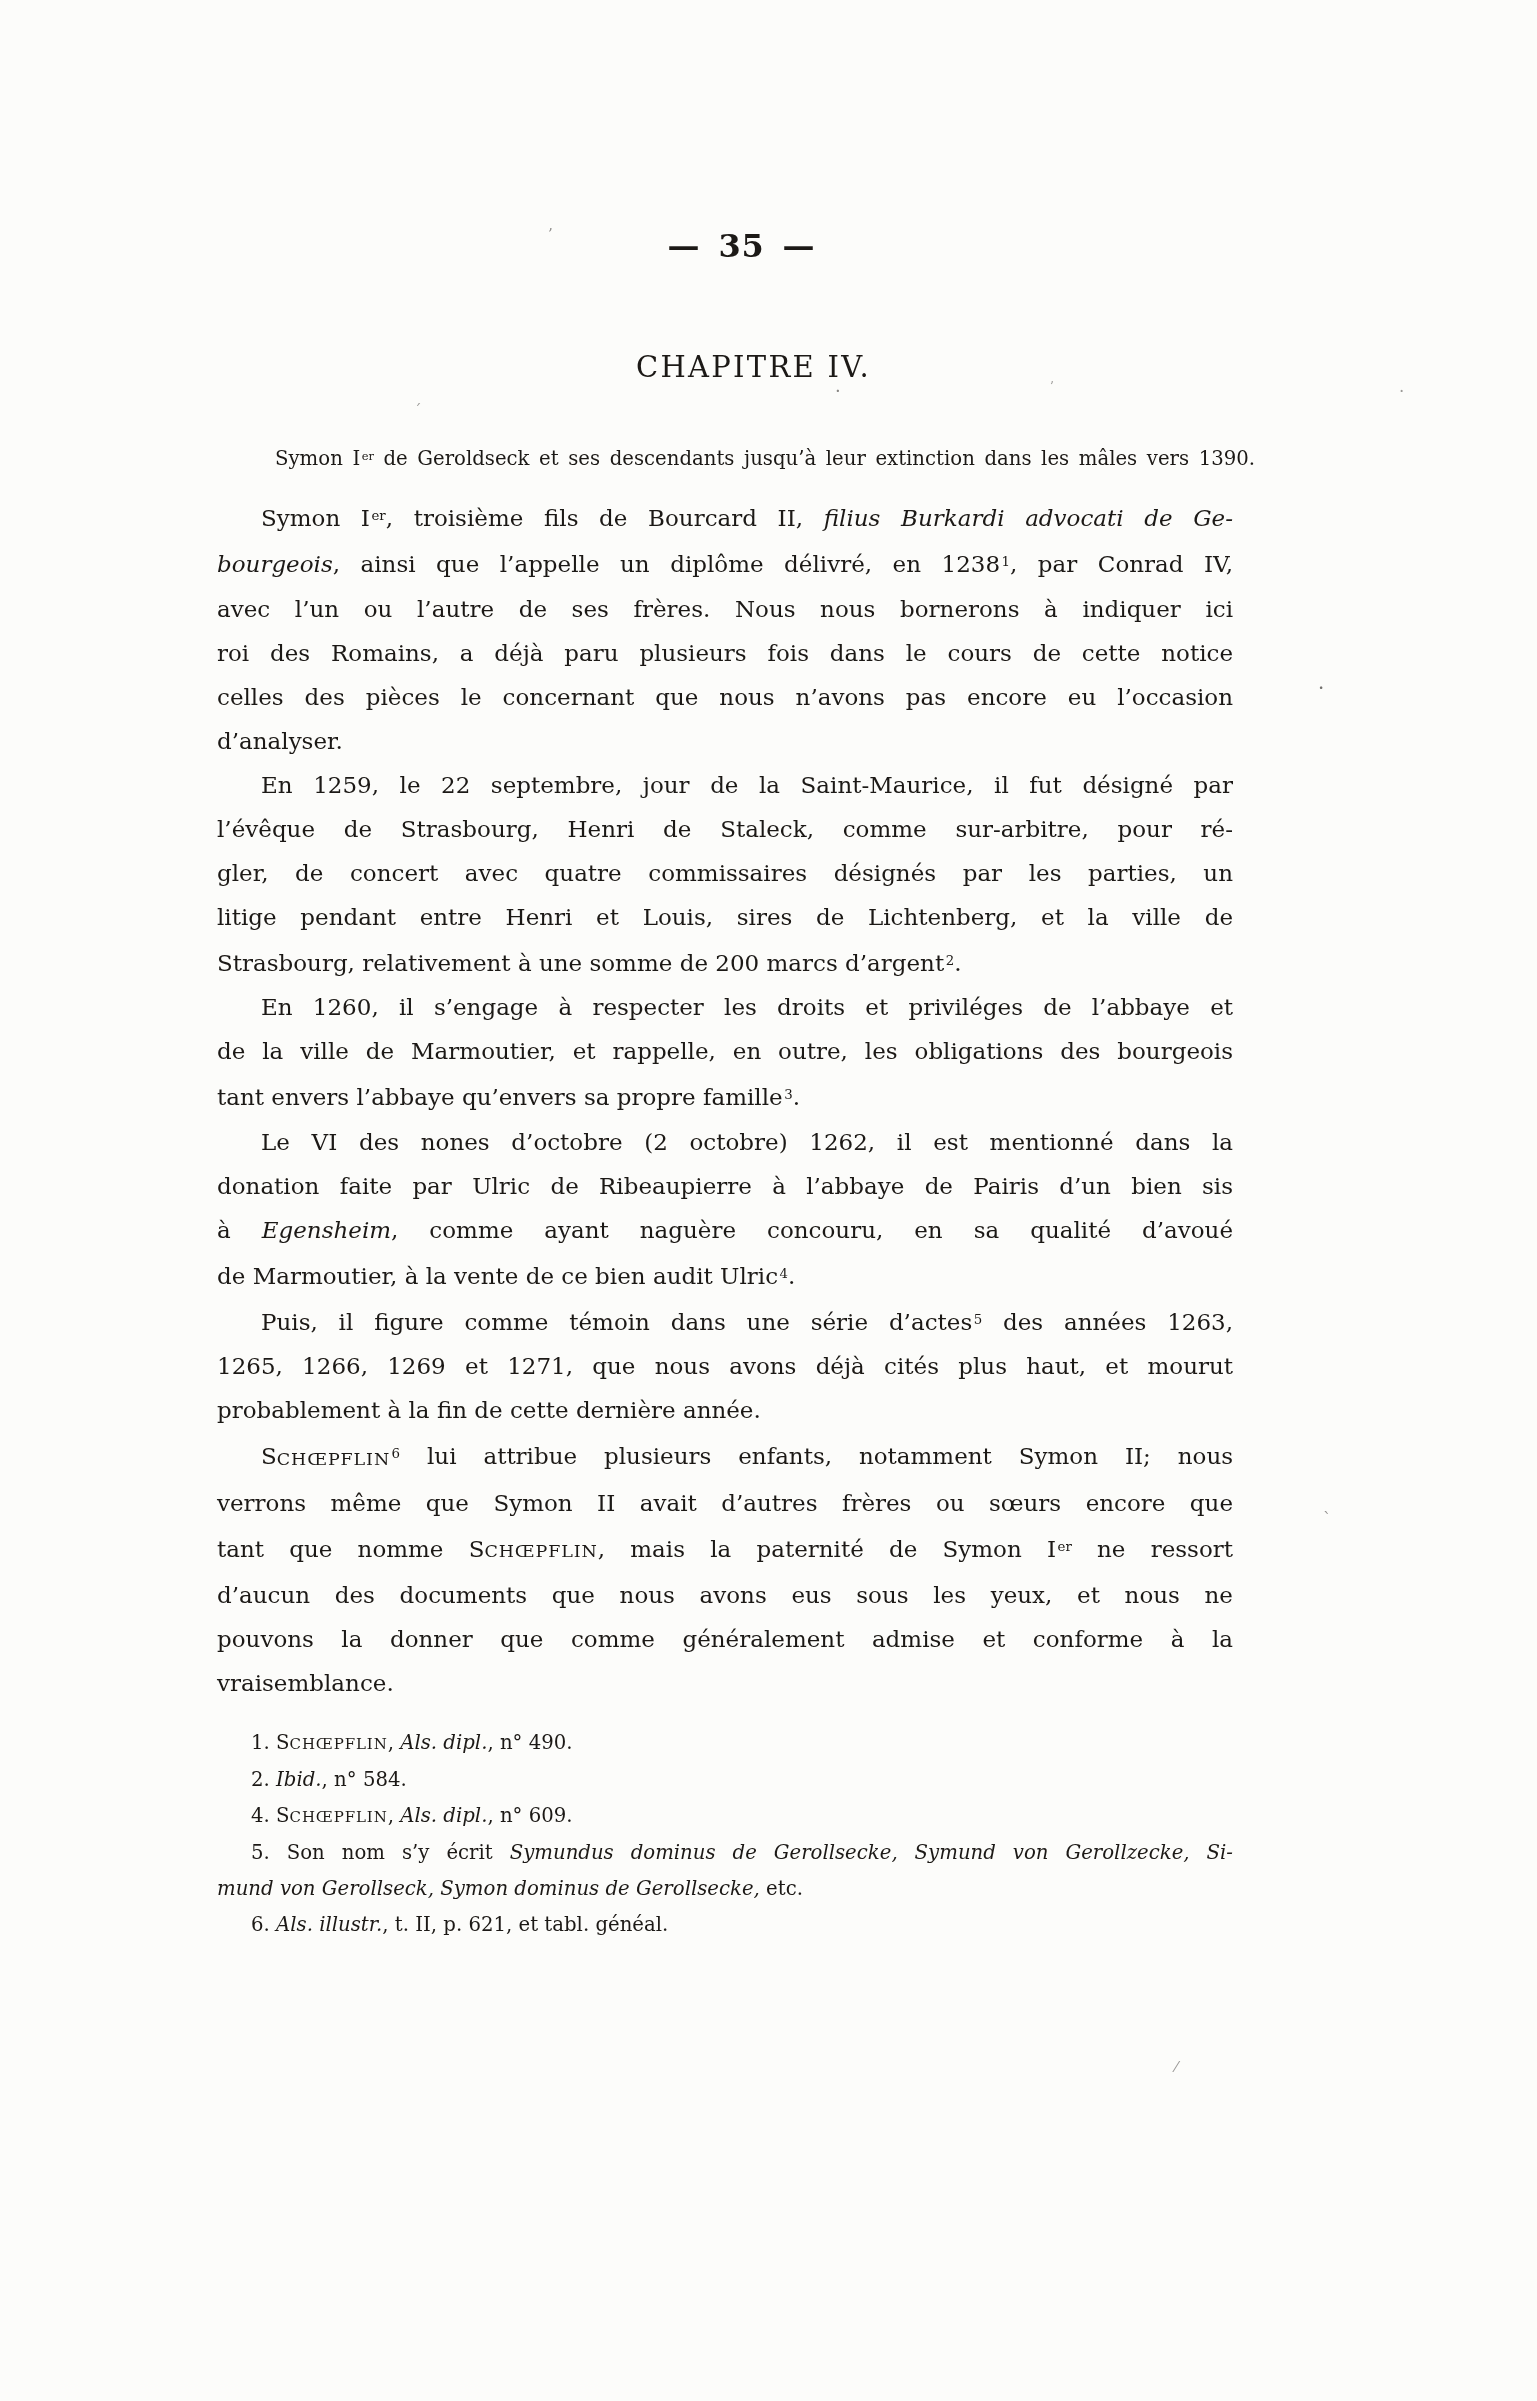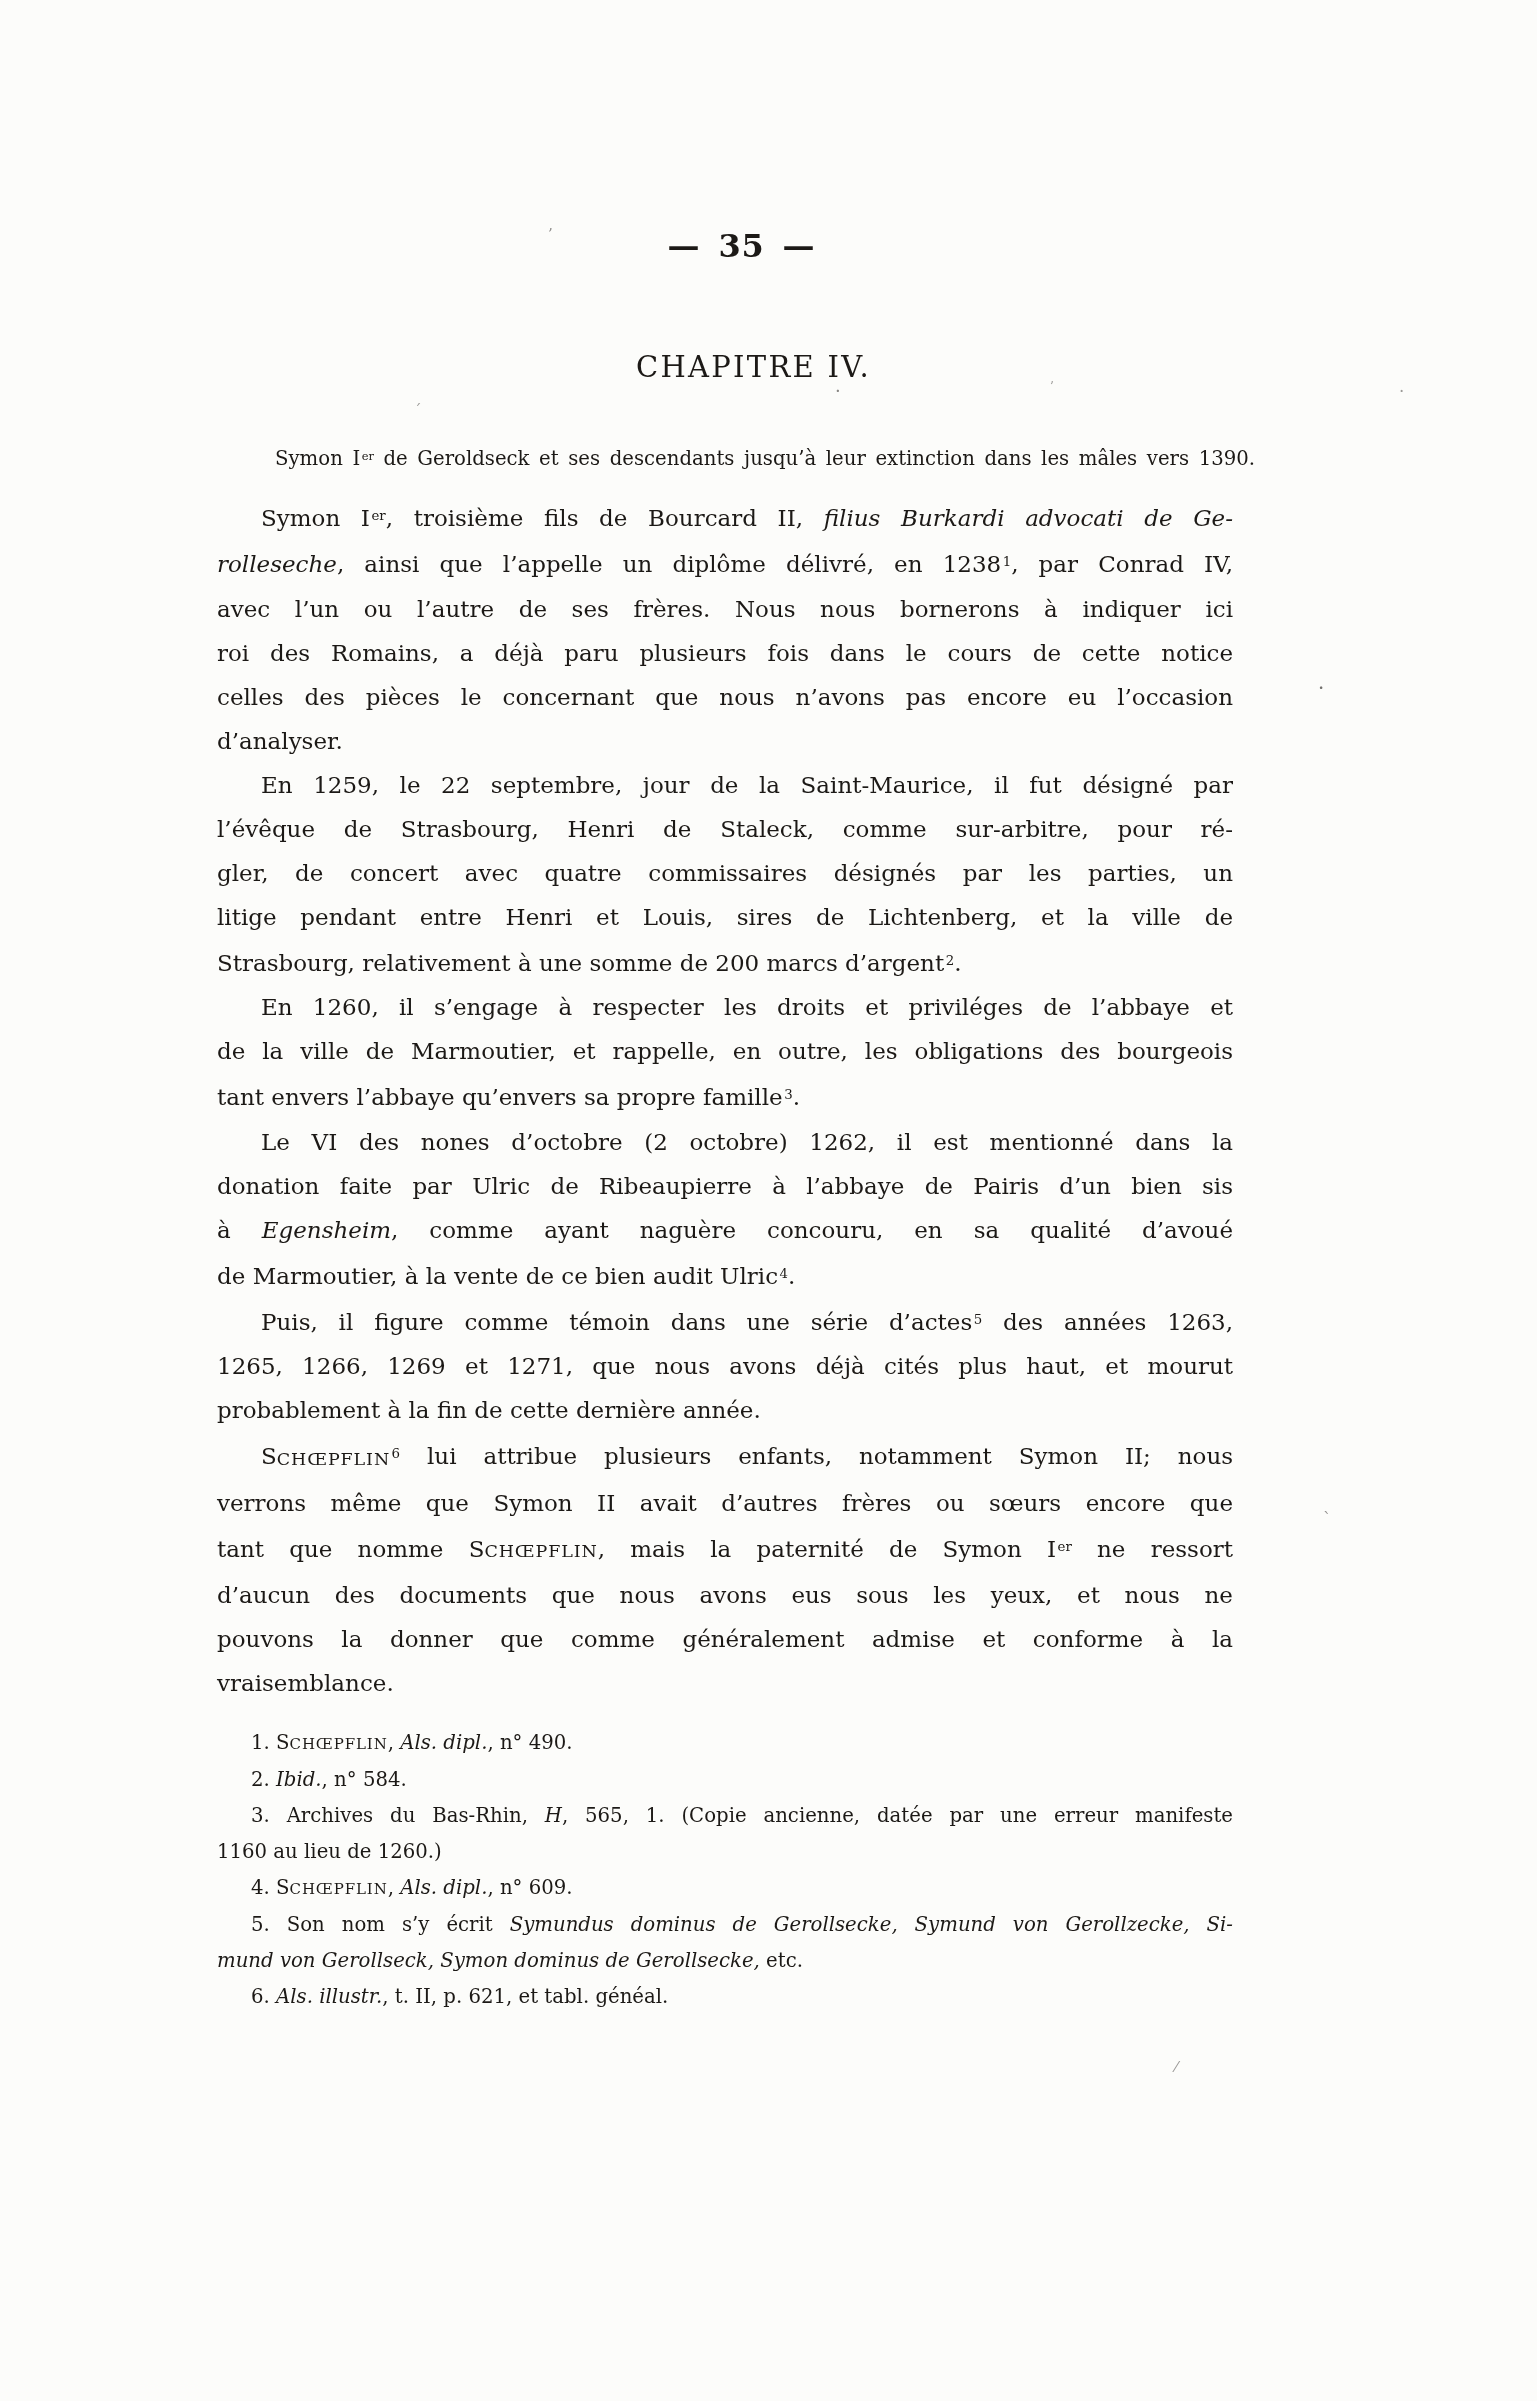--- a/index.html
+++ b/index.html
@@ -45,21 +45,21 @@
     <span class="dash">—</span><span class="num">35</span><span class="dash">—</span>
   </div>
 
   <h1 class="chapter">CHAPITRE IV.</h1>
 
   <h2 class="heading"><span>Symon I</span><span class="r-sup">er</span><span> de Geroldseck et ses descendants jusqu’à leur extinction dans les mâles vers 1390.</span></h2>
 
   <main class="body">
     <div class="para">
         <div class="line first"><span>Symon I</span><span class="r-sup">er</span><span>, troisième fils de Bourcard II, </span><span class="r-i">filius Burkardi advocati de Ge-</span></div>
-        <div class="line"><span class="r-i">rolleseche</span><span>, ainsi que l’appelle un diplôme délivré, en 1238</span><span class="r-sup">1</span><span>, par Conrad IV,</span></div>
+        <div class="line"><span class="r-i">bourgeois</span><span>, ainsi que l’appelle un diplôme délivré, en 1238</span><span class="r-sup">1</span><span>, par Conrad IV,</span></div>
         <div class="line"><span>avec l’un ou l’autre de ses frères. Nous nous bornerons à indiquer ici</span></div>
         <div class="line"><span>roi des Romains, a déjà paru plusieurs fois dans le cours de cette notice</span></div>
         <div class="line"><span>celles des pièces le concernant que nous n’avons pas encore eu l’occasion</span></div>
         <div class="line last"><span>d’analyser.</span></div>
       </div>
     <div class="para">
         <div class="line first"><span>En 1259, le 22 septembre, jour de la Saint-Maurice, il fut désigné par</span></div>
         <div class="line"><span>l’évêque de Strasbourg, Henri de Staleck, comme sur-arbitre, pour ré-</span></div>
         <div class="line"><span>gler, de concert avec quatre commissaires désignés par les parties, un</span></div>
         <div class="line"><span>litige pendant entre Henri et Louis, sires de Lichtenberg, et la ville de</span></div>
@@ -92,24 +92,20 @@
   </main>
 
   <section class="footnotes">
     <div class="fn">
         <div class="line first last"><span>1. S</span><span class="r-sc">CHŒPFLIN</span><span>, </span><span class="r-i">Als. dipl.</span><span>, n° 490.</span></div>
       </div>
     <div class="fn">
         <div class="line first last"><span>2. </span><span class="r-i">Ibid.</span><span>, n° 584.</span></div>
       </div>
     <div class="fn">
-        <div class="line first"><span>3. Archives du Bas-Rhin, </span><span class="r-i">H</span><span>, 565, 1. (Copie ancienne, datée par une erreur manifeste</span></div>
-        <div class="line last"><span>1160 au lieu de 1260.)</span></div>
-      </div>
-    <div class="fn">
         <div class="line first last"><span>4. S</span><span class="r-sc">CHŒPFLIN</span><span>, </span><span class="r-i">Als. dipl.</span><span>, n° 609.</span></div>
       </div>
     <div class="fn">
         <div class="line first"><span>5. Son nom s’y écrit </span><span class="r-i">Symundus dominus de Gerollsecke, Symund von Gerollzecke, Si-</span></div>
         <div class="line last"><span class="r-i">mund von Gerollseck, Symon dominus de Gerollsecke,</span><span> etc.</span></div>
       </div>
     <div class="fn">
         <div class="line first last"><span>6. </span><span class="r-i">Als. illustr.</span><span>, t. II, p. 621, et tabl. généal.</span></div>
       </div>
   </section>

